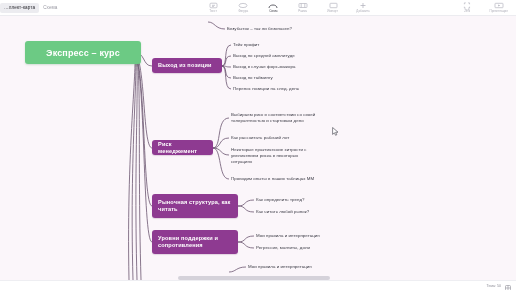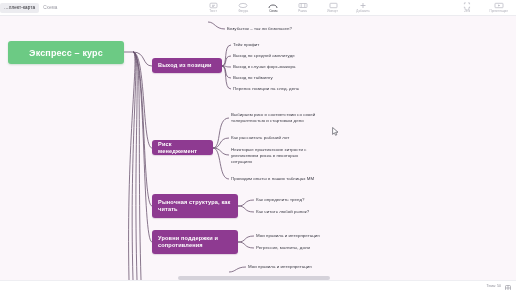--- a/index.html
+++ b/index.html
@@ -67,20 +67,21 @@
     font-weight: bold;
     display: flex; align-items: center;
     padding: 0 6px;
     letter-spacing: .15px;
     z-index: 5;
   }
   .node.root {
     background: #6cca84; font-size: 9px; height: 23px;
     box-shadow: 0 1px 2px rgba(90,150,105,.25);
     justify-content: center;
+    margin-left: 17px;
   }
   .node.branch {
     background: #8e3a91; font-size: 5.6px; line-height: 7px;
     box-shadow: 0 1px 1px rgba(110,50,115,.18);
   }
 
   .leaf {
     position: absolute;
     font-size: 4.4px; line-height: 6px;
     color: #3b3b45;

